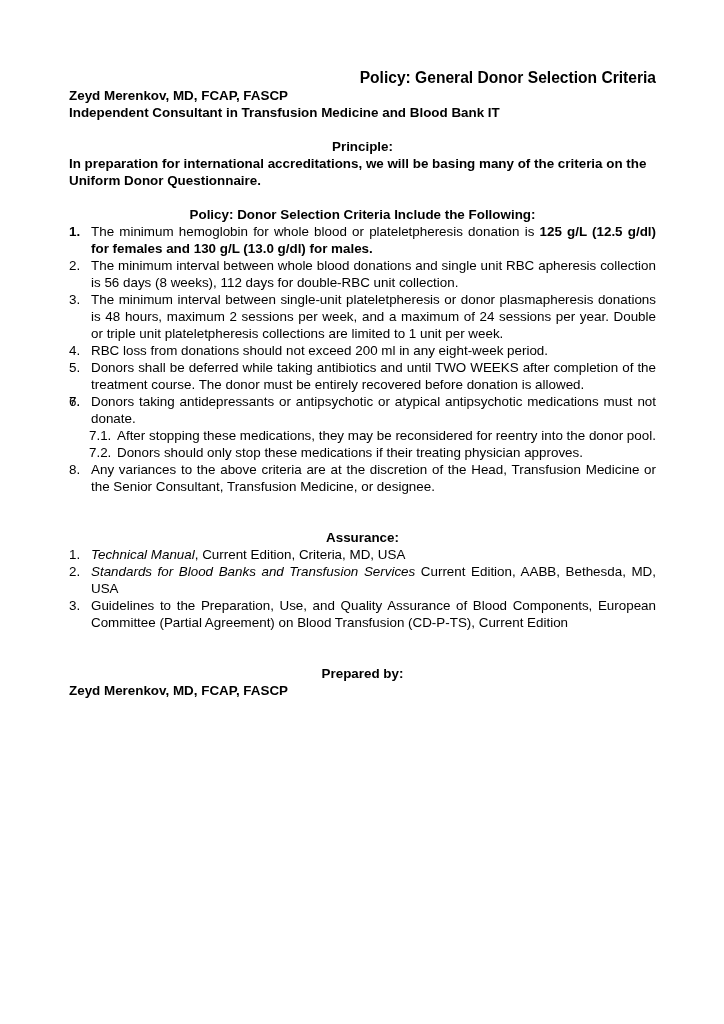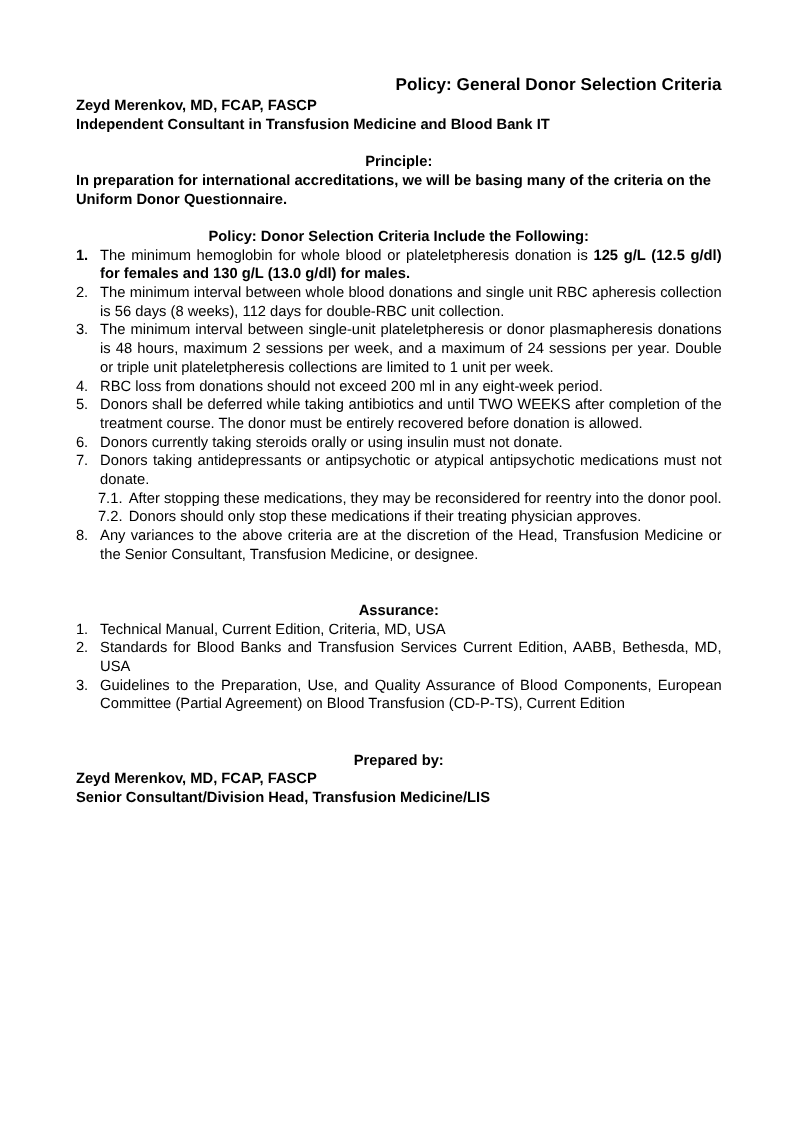--- a/index.html
+++ b/index.html
@@ -12,21 +12,21 @@
     p { margin: 0; font-weight: bold; }
     .gap { height: 17px; }
     .gap2 { height: 34px; }
     ol { margin: 0; padding: 0; list-style: none; }
     li { position: relative; padding-left: 22px; text-align: justify; }
     li .num { position: absolute; left: 0; top: 0; }
     li .num.bold { font-weight: bold; }
     .subli { padding-left: 48px; }
     .subli .num { left: 7px; margin-left: 13px; }
     .b { font-weight: bold; }
-    .i { }
+    .i { font-style: italic; }
   </style>
 </head>
 <body>
 
 <div class="page">
   <h1 class="title">Policy:  General Donor Selection Criteria</h1>
   <p class="sub">Zeyd Merenkov, MD, FCAP, FASCP</p>
   <p class="sub">Independent Consultant in Transfusion Medicine and Blood Bank IT</p>
   <div class="gap"></div>
 
@@ -51,21 +51,20 @@
     <li>
       <span class="num">4.</span>
       <span>RBC loss from donations should not exceed 200 ml in any eight-week period.</span>
     </li>
     <li>
       <span class="num">5.</span>
       <span>Donors shall be deferred while taking antibiotics and until TWO WEEKS after completion of the treatment course.  The donor must be entirely recovered before donation is allowed.</span>
     </li>
     <li>
       <span class="num">6.</span>
-      <span>Donors currently taking steroids orally or using insulin must not donate.</span>
     </li>
     <li>
       <span class="num">7.</span>
       <span>Donors taking antidepressants or antipsychotic or atypical antipsychotic medications must not donate.</span>
     </li>
     <li class="subli">
       <span class="num">7.1.</span>
       <span>After stopping these medications, they may be reconsidered for reentry into the donor pool.</span>
     </li>
     <li class="subli">
@@ -91,14 +90,13 @@
     </li>
     <li>
       <span class="num">3.</span>
       <span>Guidelines to the Preparation, Use, and Quality Assurance of Blood Components, European Committee (Partial Agreement) on Blood Transfusion (CD-P-TS), Current Edition</span>
     </li>
   </ol>
   <div class="gap2"></div>
 
   <p class="heading">Prepared by:</p>
   <p>Zeyd Merenkov, MD, FCAP, FASCP</p>
-  <p>Senior Consultant/Division Head, Transfusion Medicine/LIS</p>
 </div>
 
 </body></html>

